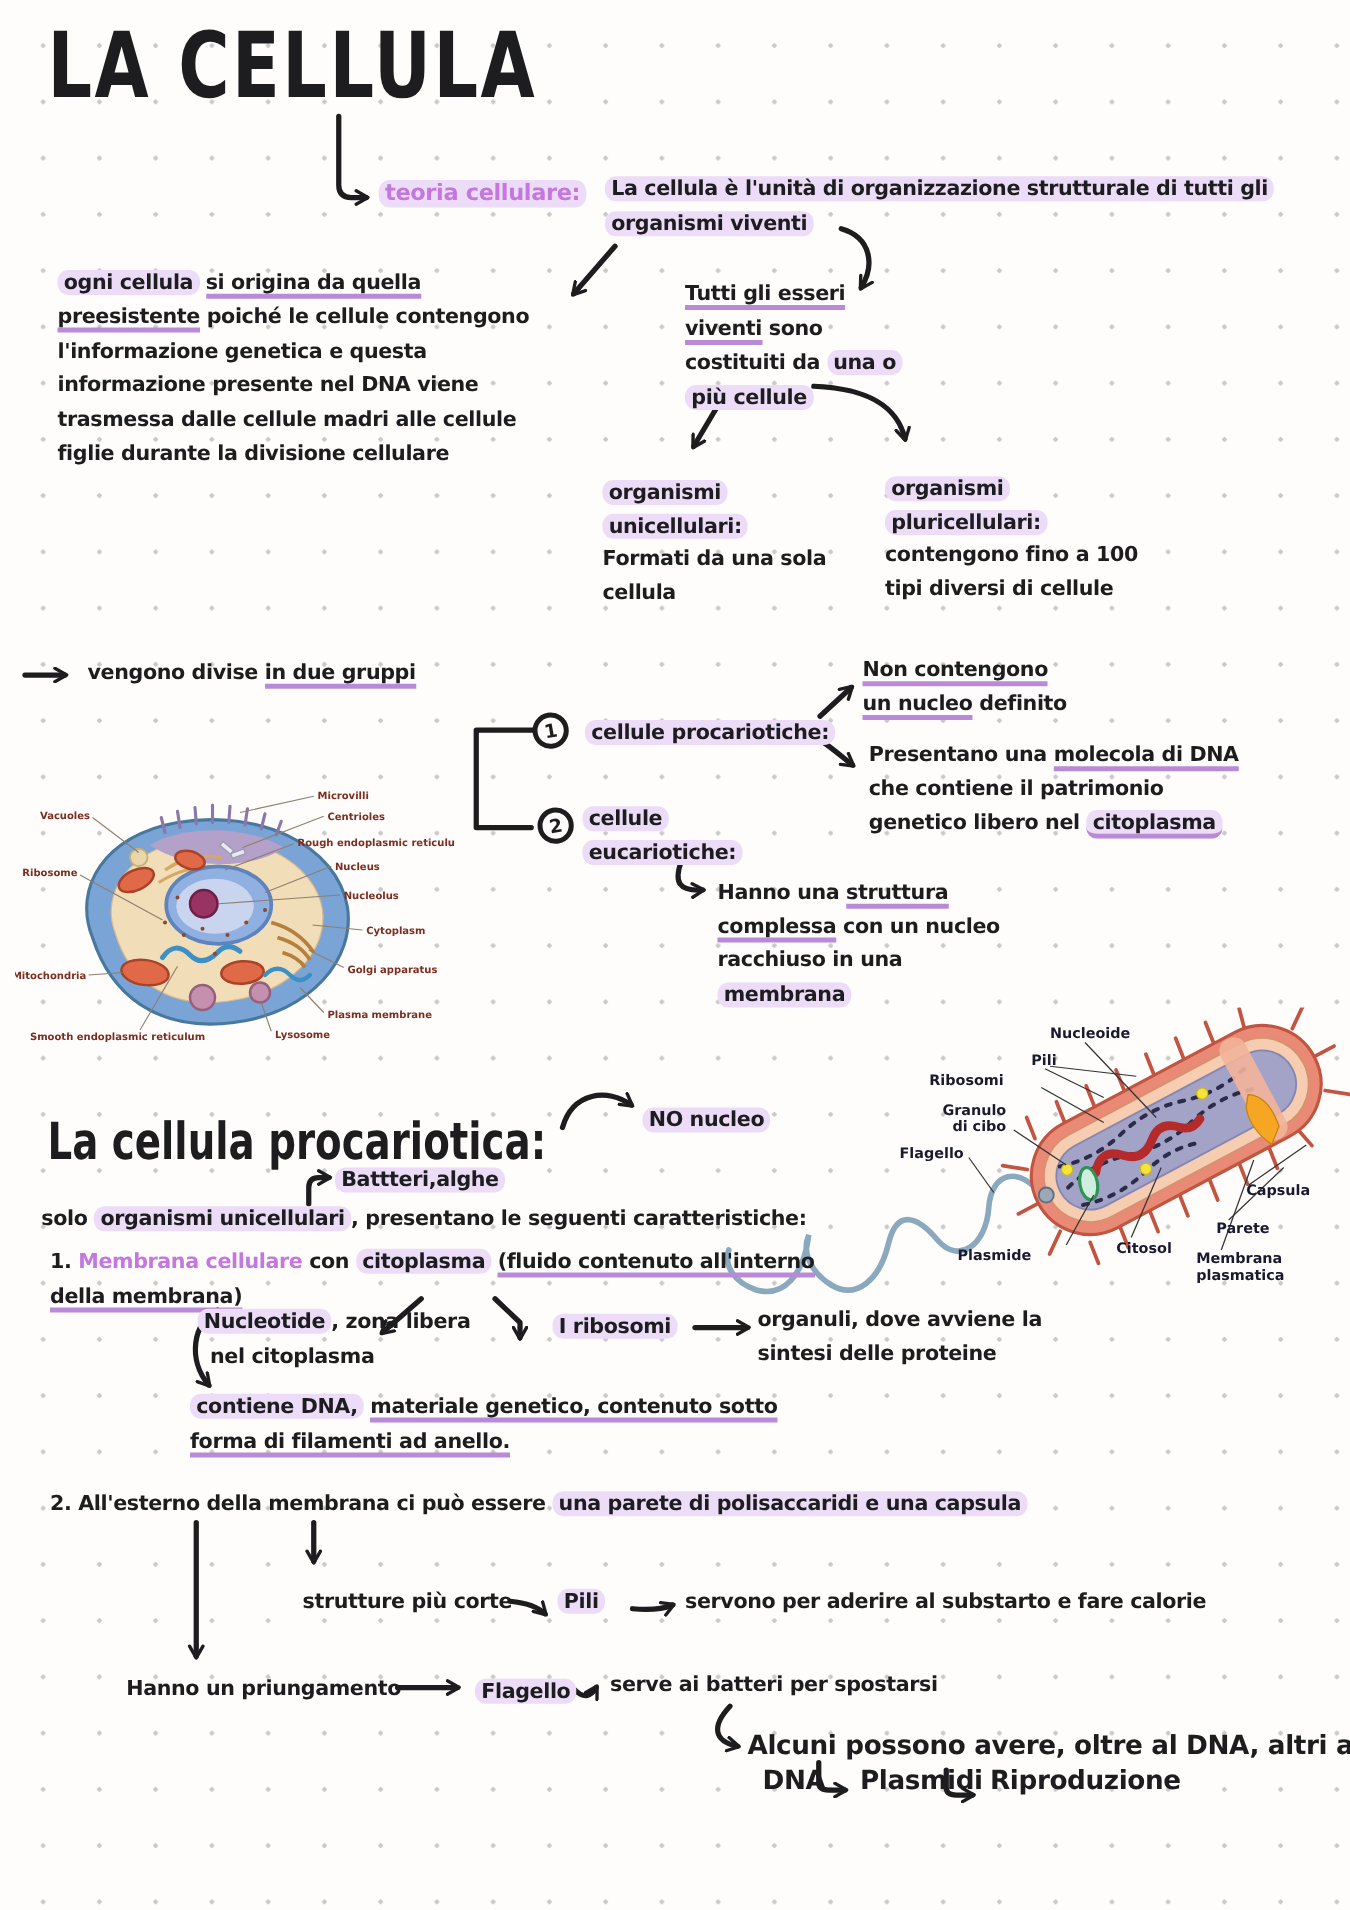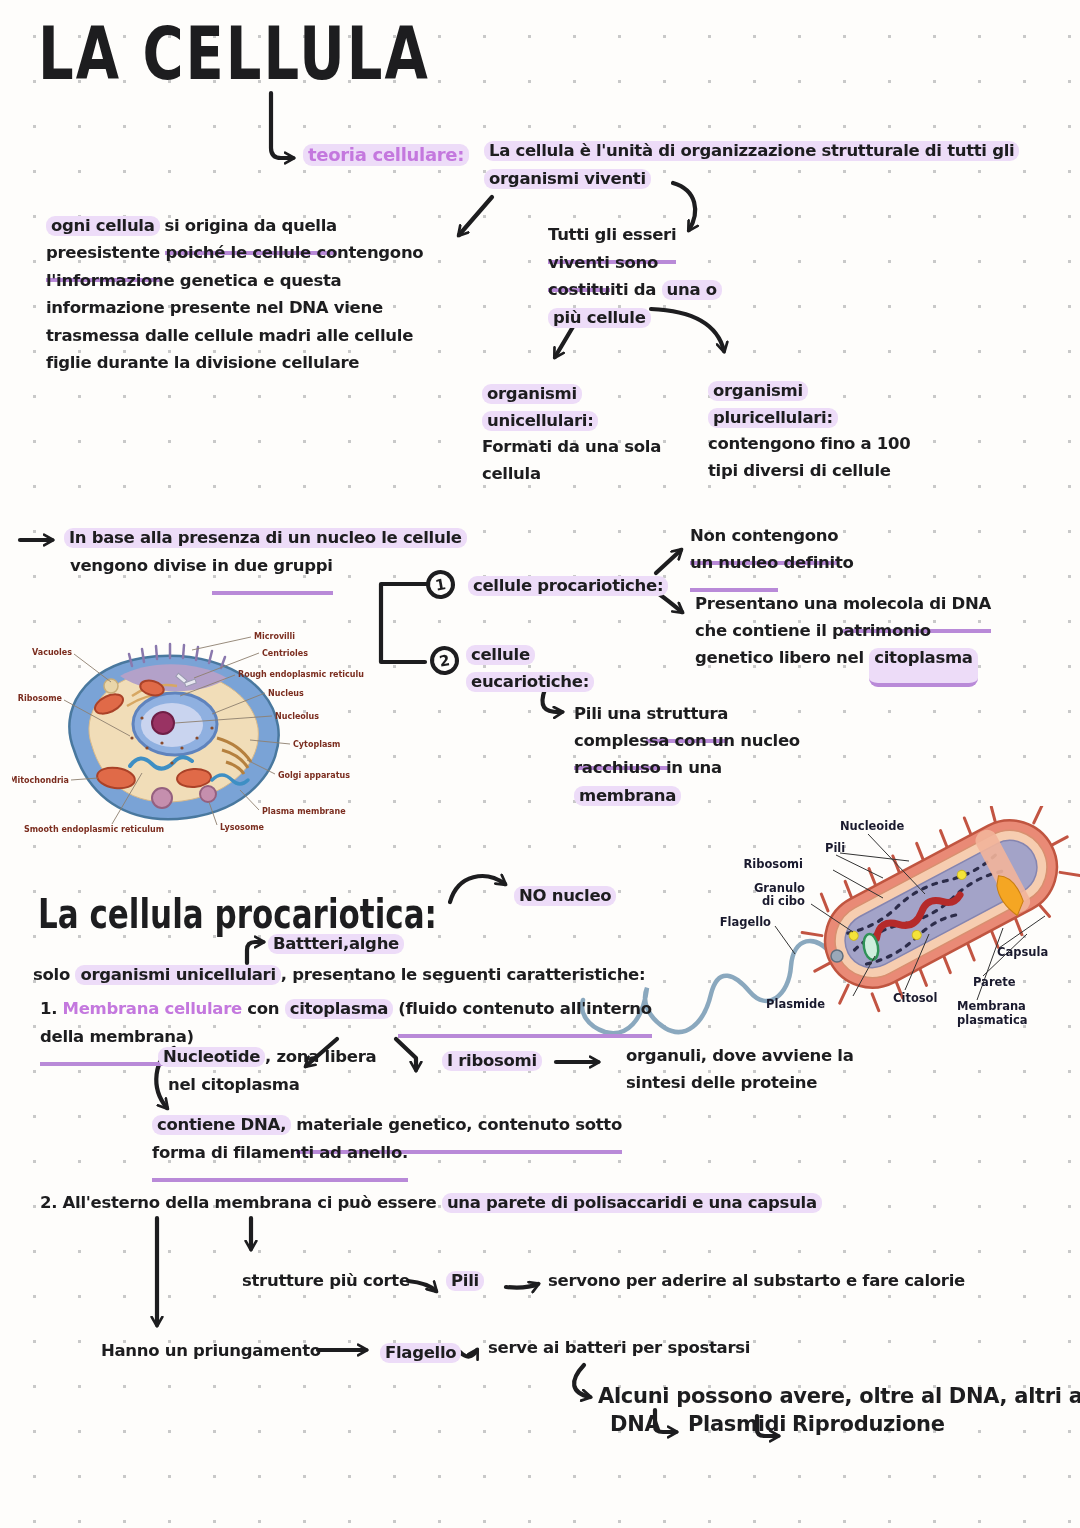--- a/index.html
+++ b/index.html
@@ -7,21 +7,21 @@
     width:1080px;height:1528px;position:relative;overflow:hidden;
     background-color:#fefdfb;
     background-image:radial-gradient(circle,#c9c9c9 1.6px,transparent 1.9px);
     background-size:45px 45px;background-position:12px 14px;
     font-family:"DejaVu Sans",sans-serif;color:#1d1d1f;
   }
   .abs{position:absolute;}
   .hw{font-weight:700;font-size:16.5px;line-height:27px;letter-spacing:-0.3px;white-space:nowrap;color:#1d1d1f;z-index:3;}
   .ln{display:block;}
   .hl{background:#eddcf8;border-radius:9px;padding:0 5px 1px;}
-  .ul{border-bottom:4px solid #b98ad8;padding-bottom:16px;}
+  .ul{border-bottom:4px solid #b98ad8;padding-bottom:0px;}
   .mg{margin-left:5px;}
   .accent{color:#c478de;}
   .ttl{font-size:56px;font-weight:800;letter-spacing:2px;line-height:1;transform:scaleY(1.3);transform-origin:0 0;white-space:nowrap;z-index:3;}
   .h2{font-size:31px;font-weight:800;line-height:1;transform:scaleY(1.32);transform-origin:0 0;white-space:nowrap;z-index:3;}
   .numc{box-sizing:border-box;width:29px;height:29px;border:4px solid #1d1d1f;border-radius:50%;
     font-weight:800;font-size:15px;display:flex;align-items:center;justify-content:center;
     transform:rotate(-10deg);background:#fefdfb;z-index:3;}
   .small{font-size:21px;}
   svg.overlay{position:absolute;left:0;top:0;width:1080px;height:1528px;z-index:2;pointer-events:none;}
   svg.diagram{z-index:1;}
@@ -62,21 +62,20 @@
   <span class="ln">cellula</span>
 </div>
 <div class="abs hw" style="left:708px;top:378px;line-height:26.5px;">
   <span class="ln"><span class="hl">organismi</span></span>
   <span class="ln"><span class="hl">pluricellulari:</span></span>
   <span class="ln">contengono fino a 100</span>
   <span class="ln">tipi diversi di cellule</span>
 </div>
 
 <div class="abs hw" style="left:64px;top:524px;line-height:27.5px;">
-  <span class="ln"><span class="hl">In base alla presenza di un nucleo le cellule</span></span>
   <span class="ln" style="margin-left:6px;"><span>vengono divise </span><span class="ul">in due gruppi</span></span>
 </div>
 <div class="abs numc" style="left:426px;top:570px;">1</div>
 <div class="abs hw" style="left:468px;top:572px;"><span class="hl">cellule procariotiche:</span></div>
 <div class="abs numc" style="left:430px;top:646px;">2</div>
 <div class="abs hw" style="left:466px;top:641px;line-height:27px;">
   <span class="ln"><span class="hl">cellule</span></span>
   <span class="ln"><span class="hl">eucariotiche:</span></span>
 </div>
 
@@ -84,21 +83,21 @@
   <span class="ln"><span class="ul">Non contengono</span></span>
   <span class="ln"><span class="ul">un nucleo</span><span> definito</span></span>
 </div>
 <div class="abs hw" style="left:695px;top:590px;line-height:27.2px;">
   <span class="ln"><span>Presentano una </span><span class="ul">molecola di DNA</span></span>
   <span class="ln">che contiene il patrimonio</span>
   <span class="ln"><span>genetico libero nel </span><span class="hl ul">citoplasma</span></span>
 </div>
 
 <div class="abs hw" style="left:574px;top:700px;line-height:27.2px;">
-  <span class="ln"><span>Pili una </span><span class="ul">struttura</span></span>
+  <span class="ln"><span>Hanno una </span><span class="ul">struttura</span></span>
   <span class="ln"><span class="ul">complessa</span><span> con un nucleo</span></span>
   <span class="ln">racchiuso in una</span>
   <span class="ln"><span class="hl">membrana</span></span>
 </div>
 
 <svg class="abs diagram" style="left:12px;top:618px;" width="352" height="230" viewBox="0 0 352 230">
   <g>
     <path d="M62,132 C46,92 72,50 130,40 C195,29 258,58 266,108 C272,148 238,192 175,200 C112,208 76,176 62,132 Z" fill="#7aa3d6" stroke="#49789e" stroke-width="2.5"></path>
     <path d="M80,128 C68,96 92,62 138,54 C192,46 240,72 246,110 C250,142 222,176 170,183 C118,190 90,162 80,128 Z" fill="#f1ddb8" stroke="#d9b989" stroke-width="1"></path>
     <path d="M108,58 C135,42 185,42 215,60 C195,76 140,80 108,58 Z" fill="#b3a1c9"></path>
@@ -185,21 +184,21 @@
   <span class="ln"><span>1.</span>
     <span class="accent">Membrana cellulare</span><span> con </span><span class="hl">citoplasma</span><span class="ul mg">(fluido contenuto all'interno</span></span>
   <span class="ln"><span class="ul">della membrana)</span></span>
 </div>
 
 <div class="abs hw" style="left:158px;top:1043px;line-height:27.5px;">
   <span class="ln"><span class="hl">Nucleotide</span><span>, zona libera</span></span>
   <span class="ln" style="margin-left:10px;">nel citoplasma</span>
 </div>
 <div class="abs hw" style="left:442px;top:1047px;"><span class="hl">I ribosomi</span></div>
-<div class="abs hw" style="left:606px;top:1043px;line-height:26.5px;margin-left:20px;">
+<div class="abs hw" style="left:606px;top:1043px;line-height:26.5px;">
   <span class="ln">organuli, dove avviene la</span>
   <span class="ln">sintesi delle proteine</span>
 </div>
 
 <div class="abs hw" style="left:152px;top:1111px;line-height:28px;">
   <span class="ln"><span class="hl">contiene DNA,</span><span class="ul mg">materiale genetico, contenuto sotto</span></span>
   <span class="ln"><span class="ul">forma di filamenti ad anello.</span></span>
 </div>
 
 <div class="abs hw" style="left:40px;top:1189px;">

